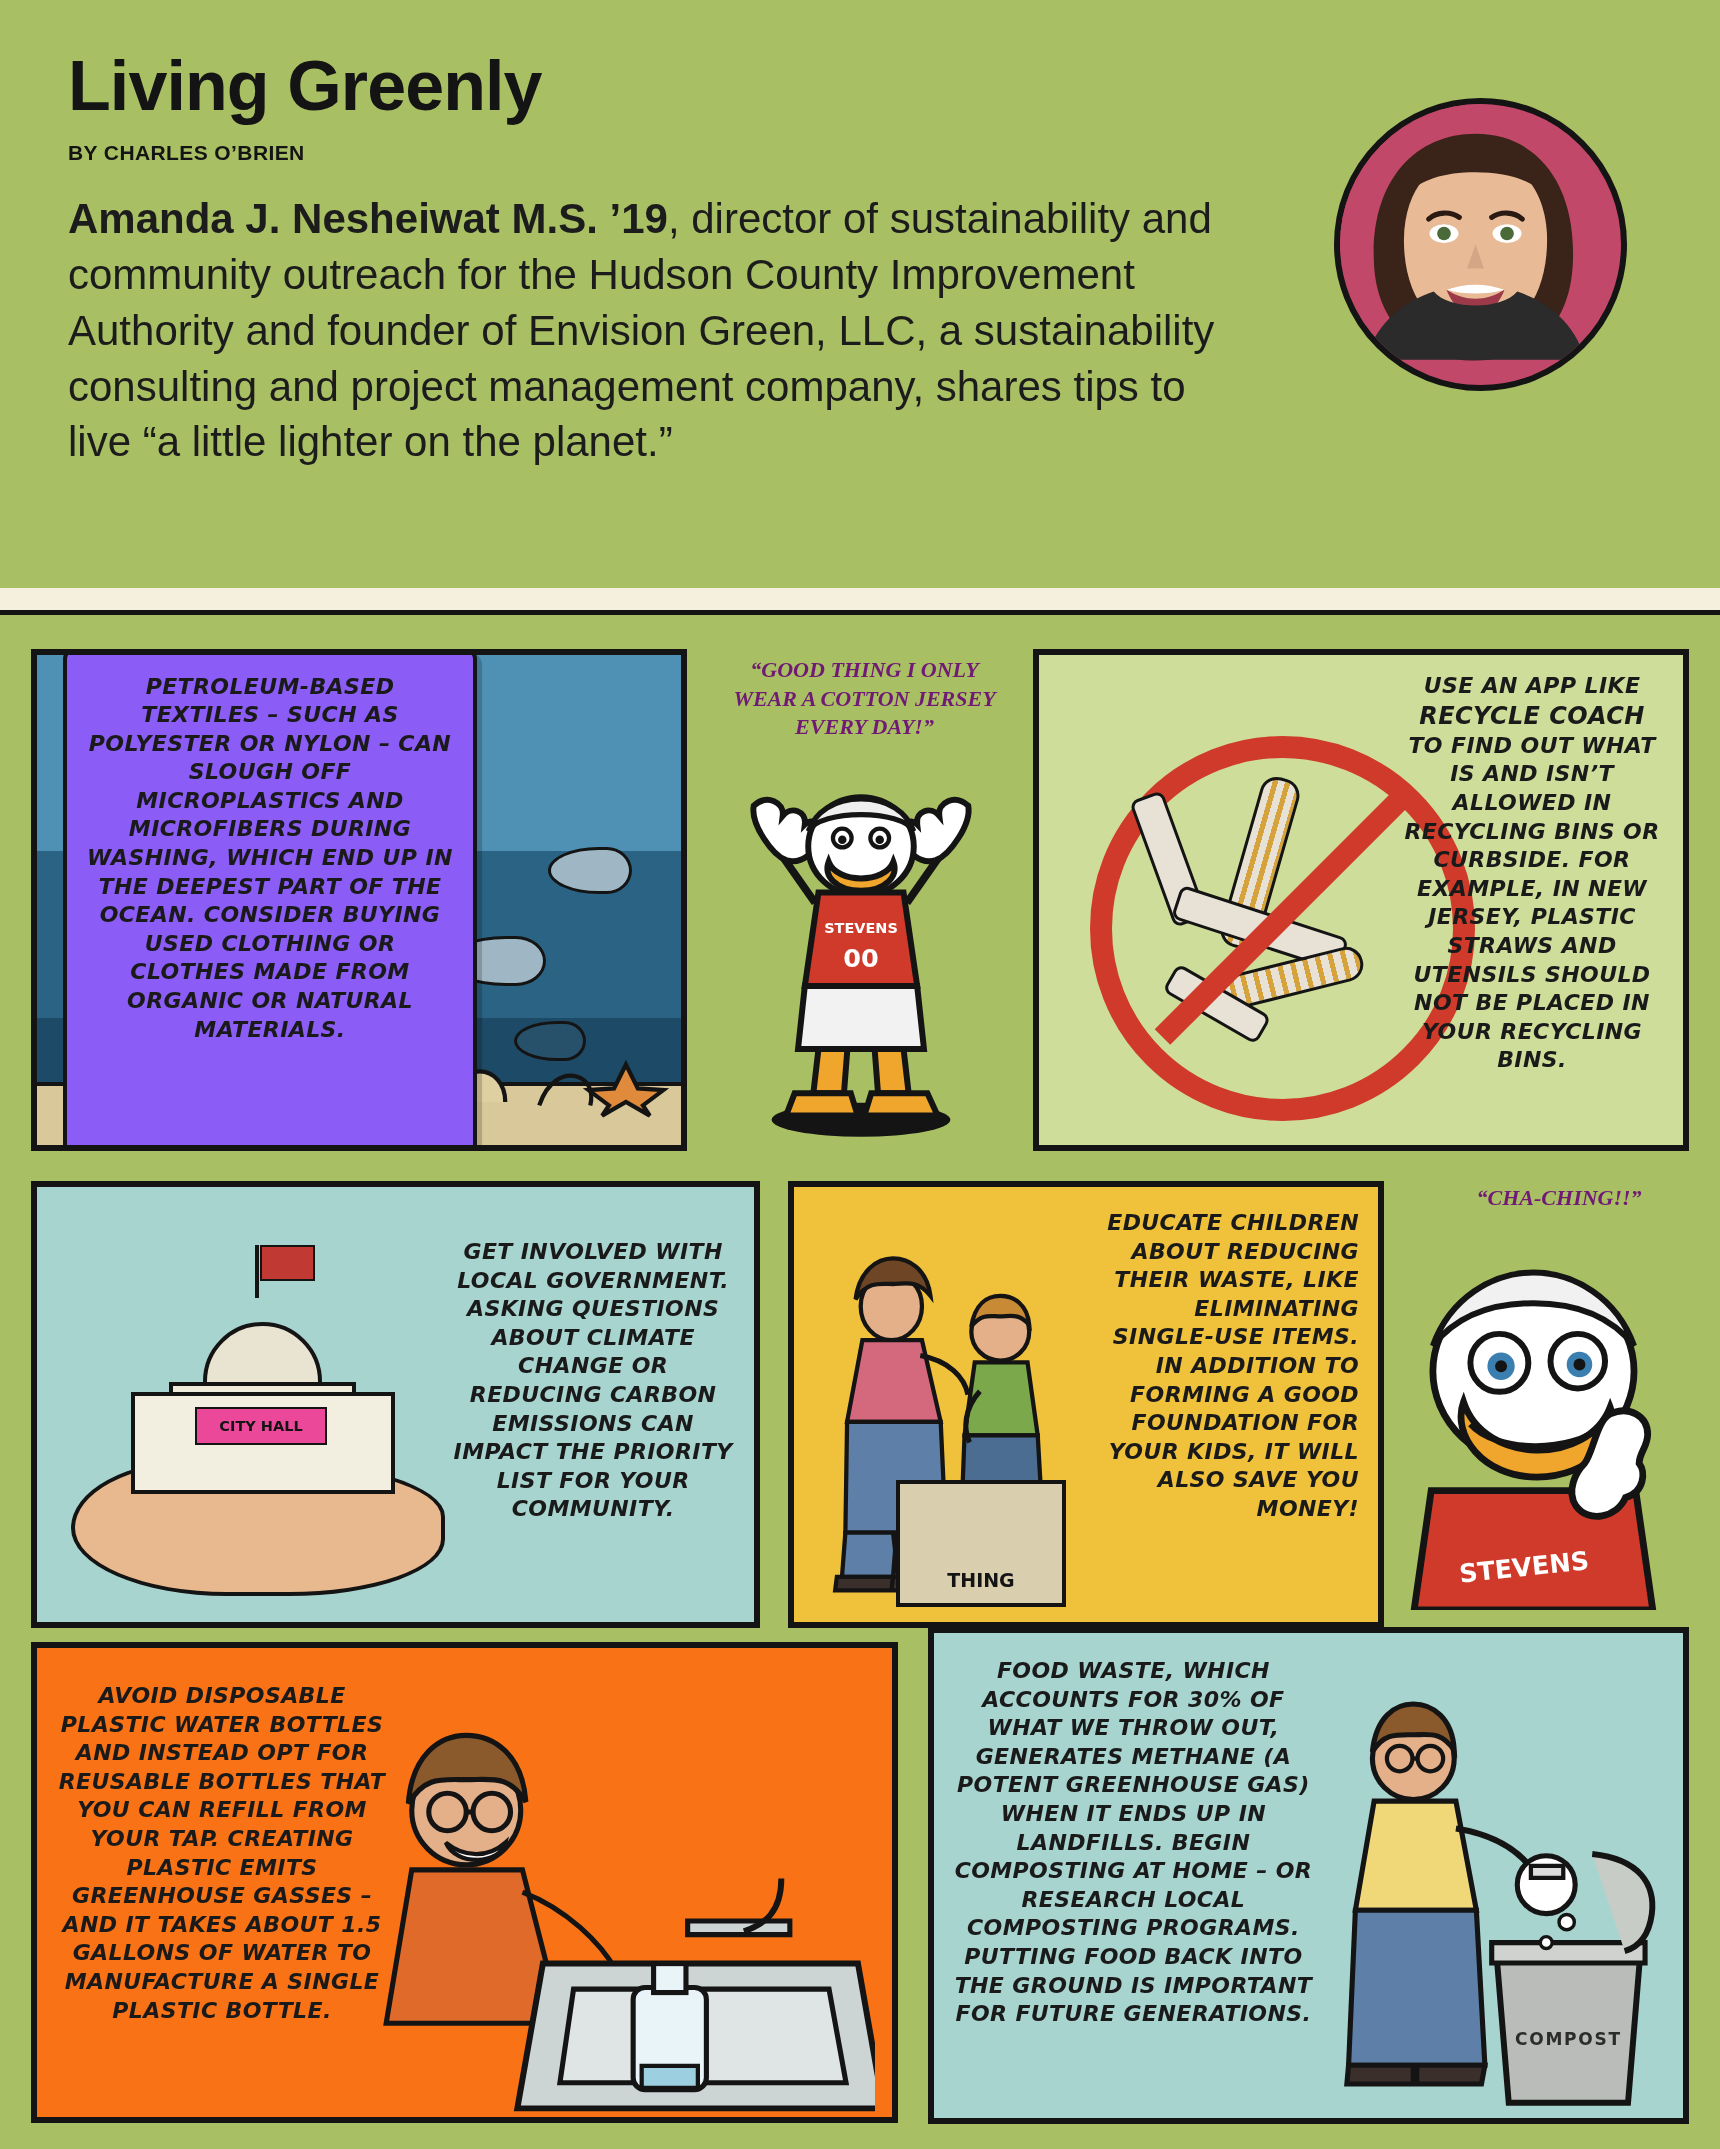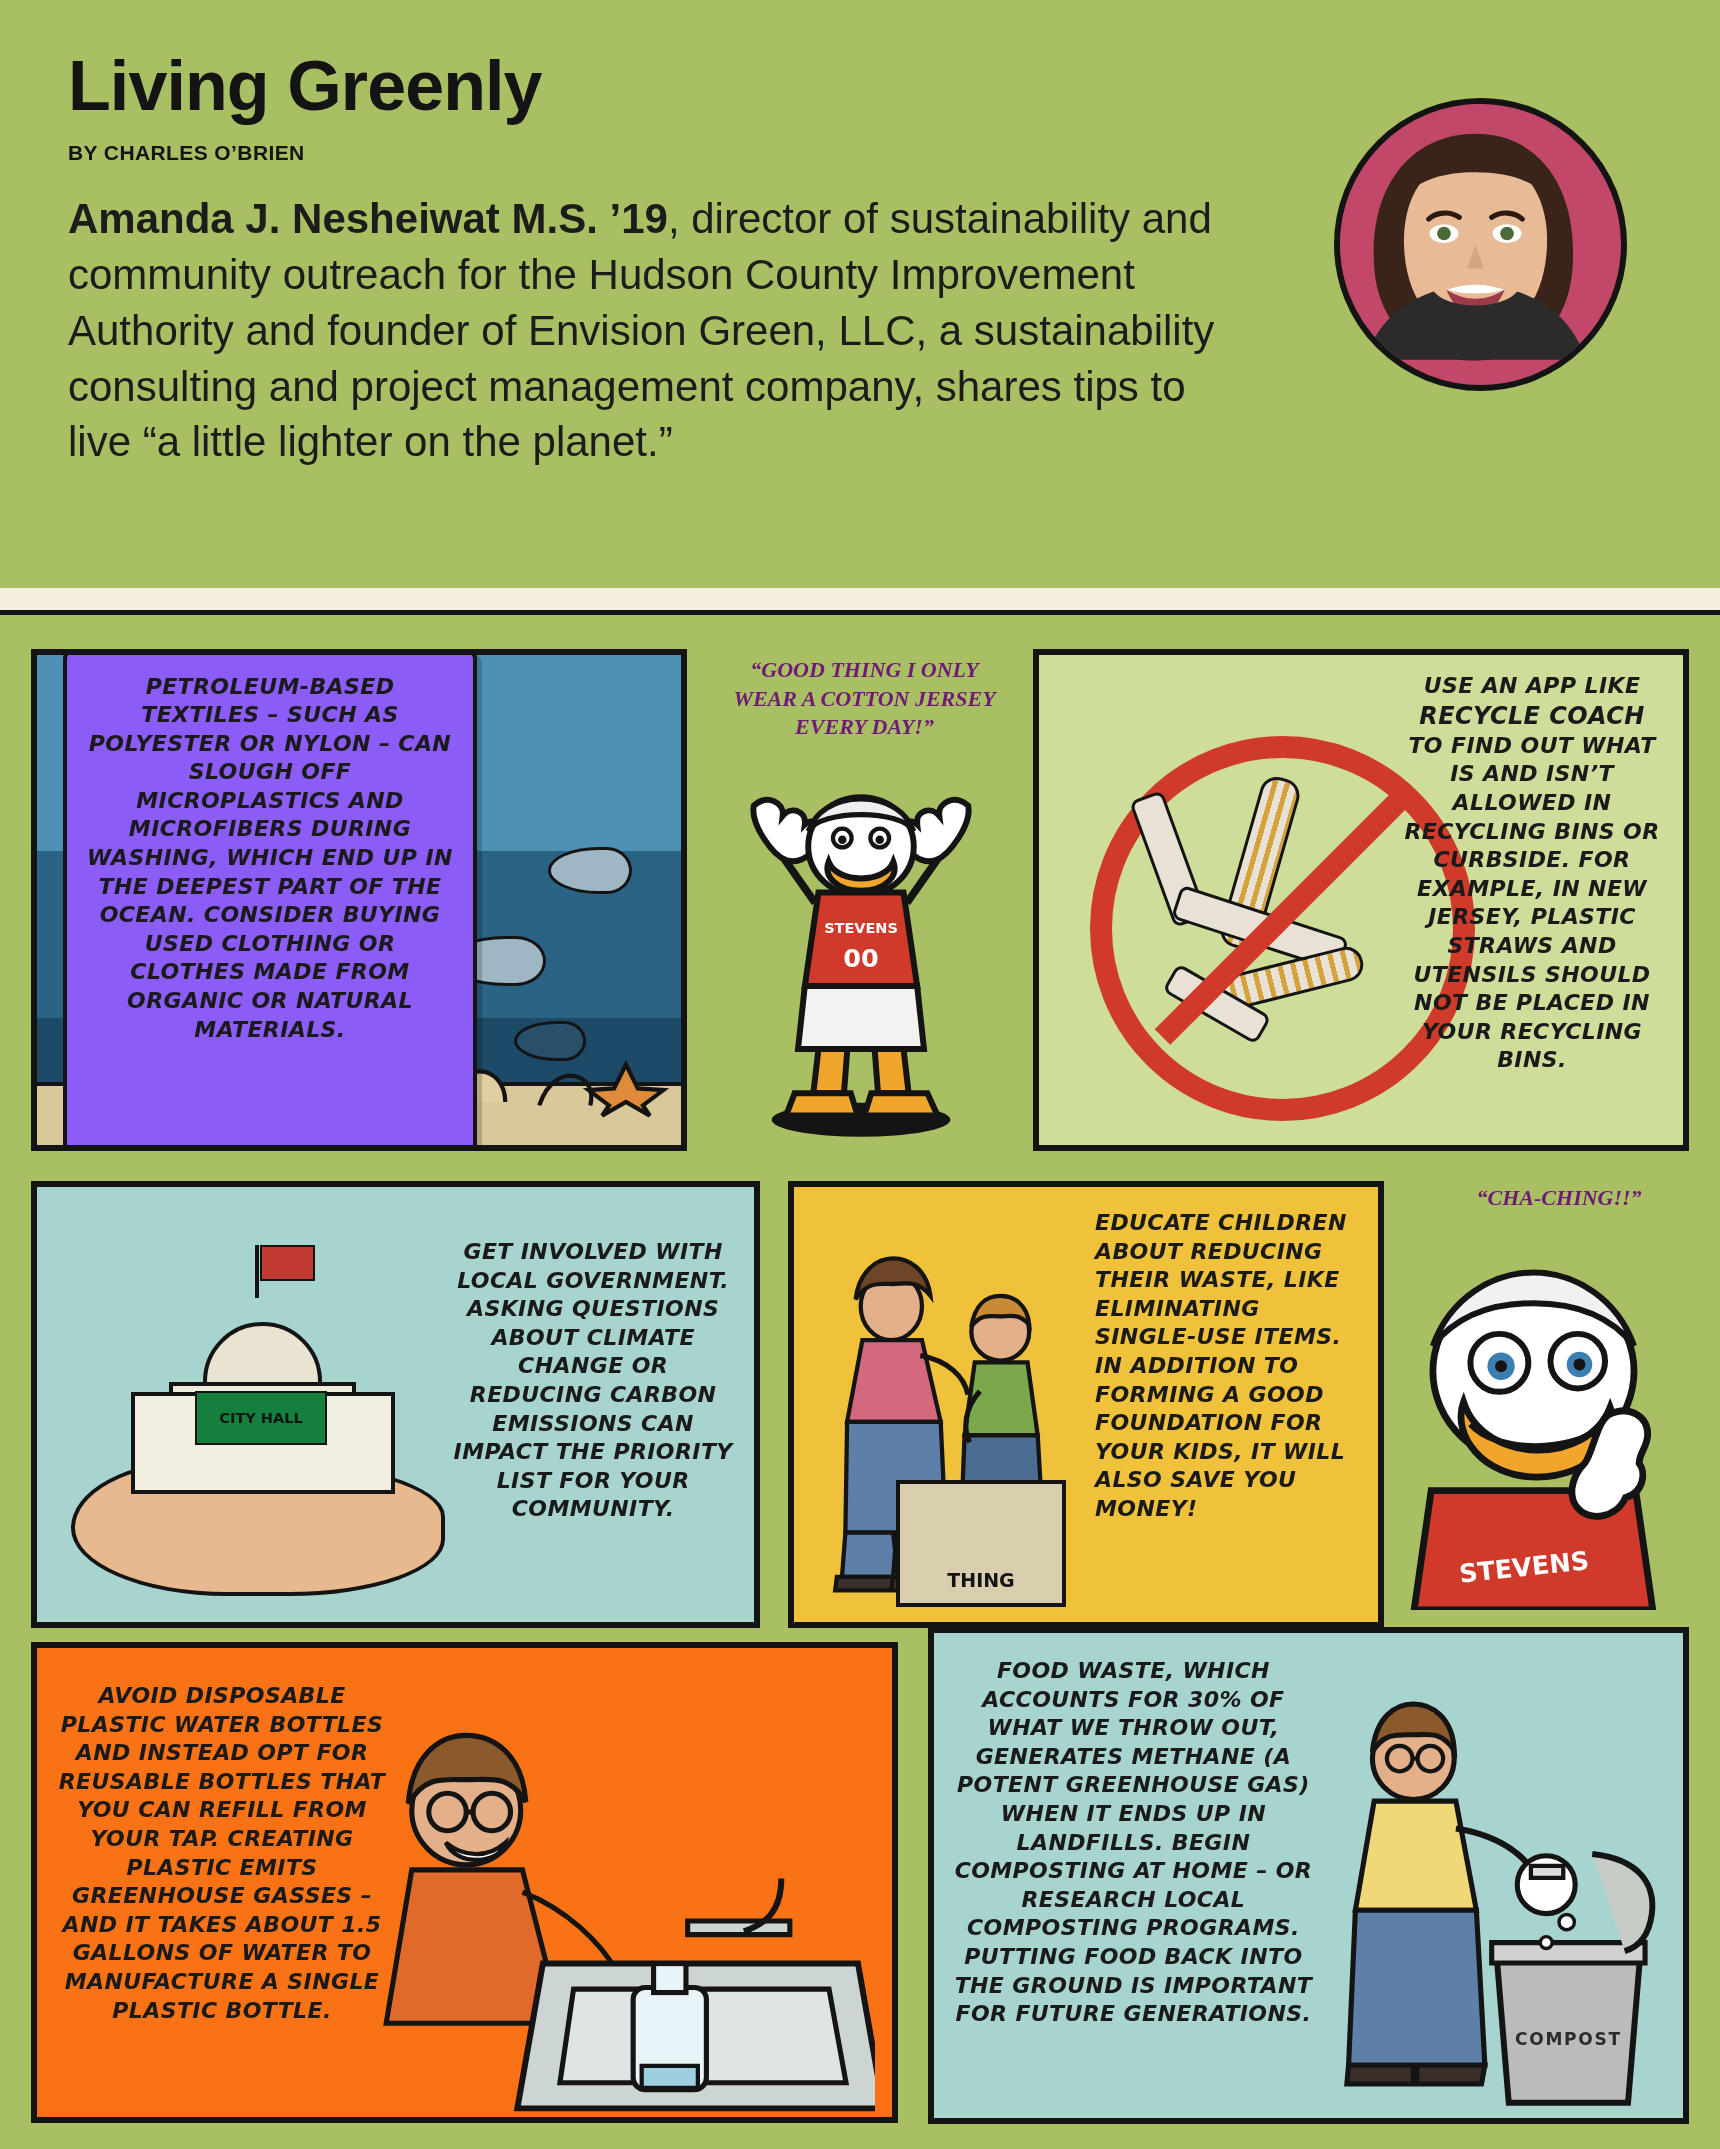--- a/index.html
+++ b/index.html
@@ -99,21 +99,21 @@
   .utensil{position:absolute;background:#e7e2d5;border:3.4px solid #141414;border-radius:8.5px;}
 
   
   .hall{position:absolute;left:94px;top:94px;width:256px;height:213px;}
   .hall .base{position:absolute;left:0;bottom:0;width:256px;height:94px;background:#f3efe0;border:4.3px solid #141414;}
   .hall .dome{position:absolute;left:72px;top:41px;width:111px;height:64px;background:#e9e4d2;border:4.3px solid #141414;border-radius:60px 60px 0 0;}
   .hall .mid{position:absolute;left:38px;top:101px;width:179px;height:43px;background:#efead9;border:4.3px solid #141414;}
   .hall .flagpole{position:absolute;left:124px;top:-36px;width:4.3px;height:53px;background:#141414;}
   .hall .flag{position:absolute;left:129px;top:-36px;width:51px;height:32px;background:#c03a33;border:2.6px solid #141414;}
   .hall .sign-txt{position:absolute;left:64px;bottom:49px;width:128px;text-align:center;font-size:14.5px;font-weight:bold;
-    font-family:"DejaVu Sans",sans-serif;color:#141414;background:#15803d;border:2.6px solid #141414;padding:17px 0;}
+    font-family:"DejaVu Sans",sans-serif;color:#141414;background:#ec4899;border:2.6px solid #141414;padding:9px 0;}
   .palm{position:absolute;left:34px;bottom:25.6px;width:366px;height:128px;background:#e8b98e;border:4.3px solid #141414;border-radius:40% 60% 50% 50%/60% 50% 50% 60%;}
 
   
   .bin{position:absolute;left:51px;bottom:17px;width:170px;height:128px;background:#d9cfae;border:4.3px solid #141414;}
   .bin .lbl{position:absolute;left:0;bottom:12px;width:100%;text-align:center;font-size:19px;font-weight:bold;
     font-family:"DejaVu Sans",sans-serif;color:#141414;}
 </style>
 </head>
 <body>
 
@@ -238,21 +238,21 @@
     <path d="M192 186h62l12 86h-86z" fill="#7aa84a" stroke="#141414" stroke-width="5"></path>
     <path d="M180 272h86l6 104h-96z" fill="#4b6d91" stroke="#141414" stroke-width="5"></path>
     <path d="M178 376h44l4 50h-46zM226 376h46l-4 50h-44z" fill="#4b6d91" stroke="#141414" stroke-width="5"></path>
     <path d="M168 426h60v16h-58zM222 426h58v16h-58z" fill="#3a2f2a" stroke="#141414" stroke-width="5"></path>
     <path d="M198 220c-18 20-20 44-12 60" stroke="#141414" stroke-width="6" fill="none"></path>
   </svg>
   <div class="bin" style="left:102px;bottom:15.3px;width:162px;height:119px;">
     <div class="lbl">THING</div>
   </div>
   <div class="panel-text" style="right:19px;top:22px;width:264px;">
-    <div class="cap" style="font-size:22px;text-align:left;">EDUCATE CHILDREN ABOUT REDUCING THEIR WASTE, LIKE ELIMINATING SINGLE-USE ITEMS. IN ADDITION TO FORMING A GOOD FOUNDATION FOR YOUR KIDS, IT WILL ALSO SAVE YOU MONEY!</div>
+    <div class="cap" style="font-size:22px;text-align:right;">EDUCATE CHILDREN ABOUT REDUCING THEIR WASTE, LIKE ELIMINATING SINGLE-USE ITEMS. IN ADDITION TO FORMING A GOOD FOUNDATION FOR YOUR KIDS, IT WILL ALSO SAVE YOU MONEY!</div>
   </div>
 </div>
 
 <div style="position:absolute;left:1397px;top:1184px;width:307px;height:451px;">
   <div class="speech" style="left:25.6px;top:0;width:273px;font-size:22px;">“CHA-CHING!!”</div>
   <svg style="position:absolute;left:0;top:51px;" width="307" height="375" viewBox="0 0 360 440">
     <ellipse cx="160" cy="160" rx="118" ry="110" fill="#fff" stroke="#141414" stroke-width="8"></ellipse>
     <path d="M42 130c20-56 70-86 118-86s98 30 118 86c-28-36-70-50-118-50S70 94 42 130z" fill="#f1f1f1" stroke="#141414" stroke-width="7"></path>
     <circle cx="120" cy="150" r="34" fill="#fff" stroke="#141414" stroke-width="7"></circle>
     <circle cx="212" cy="148" r="32" fill="#fff" stroke="#141414" stroke-width="7"></circle>

